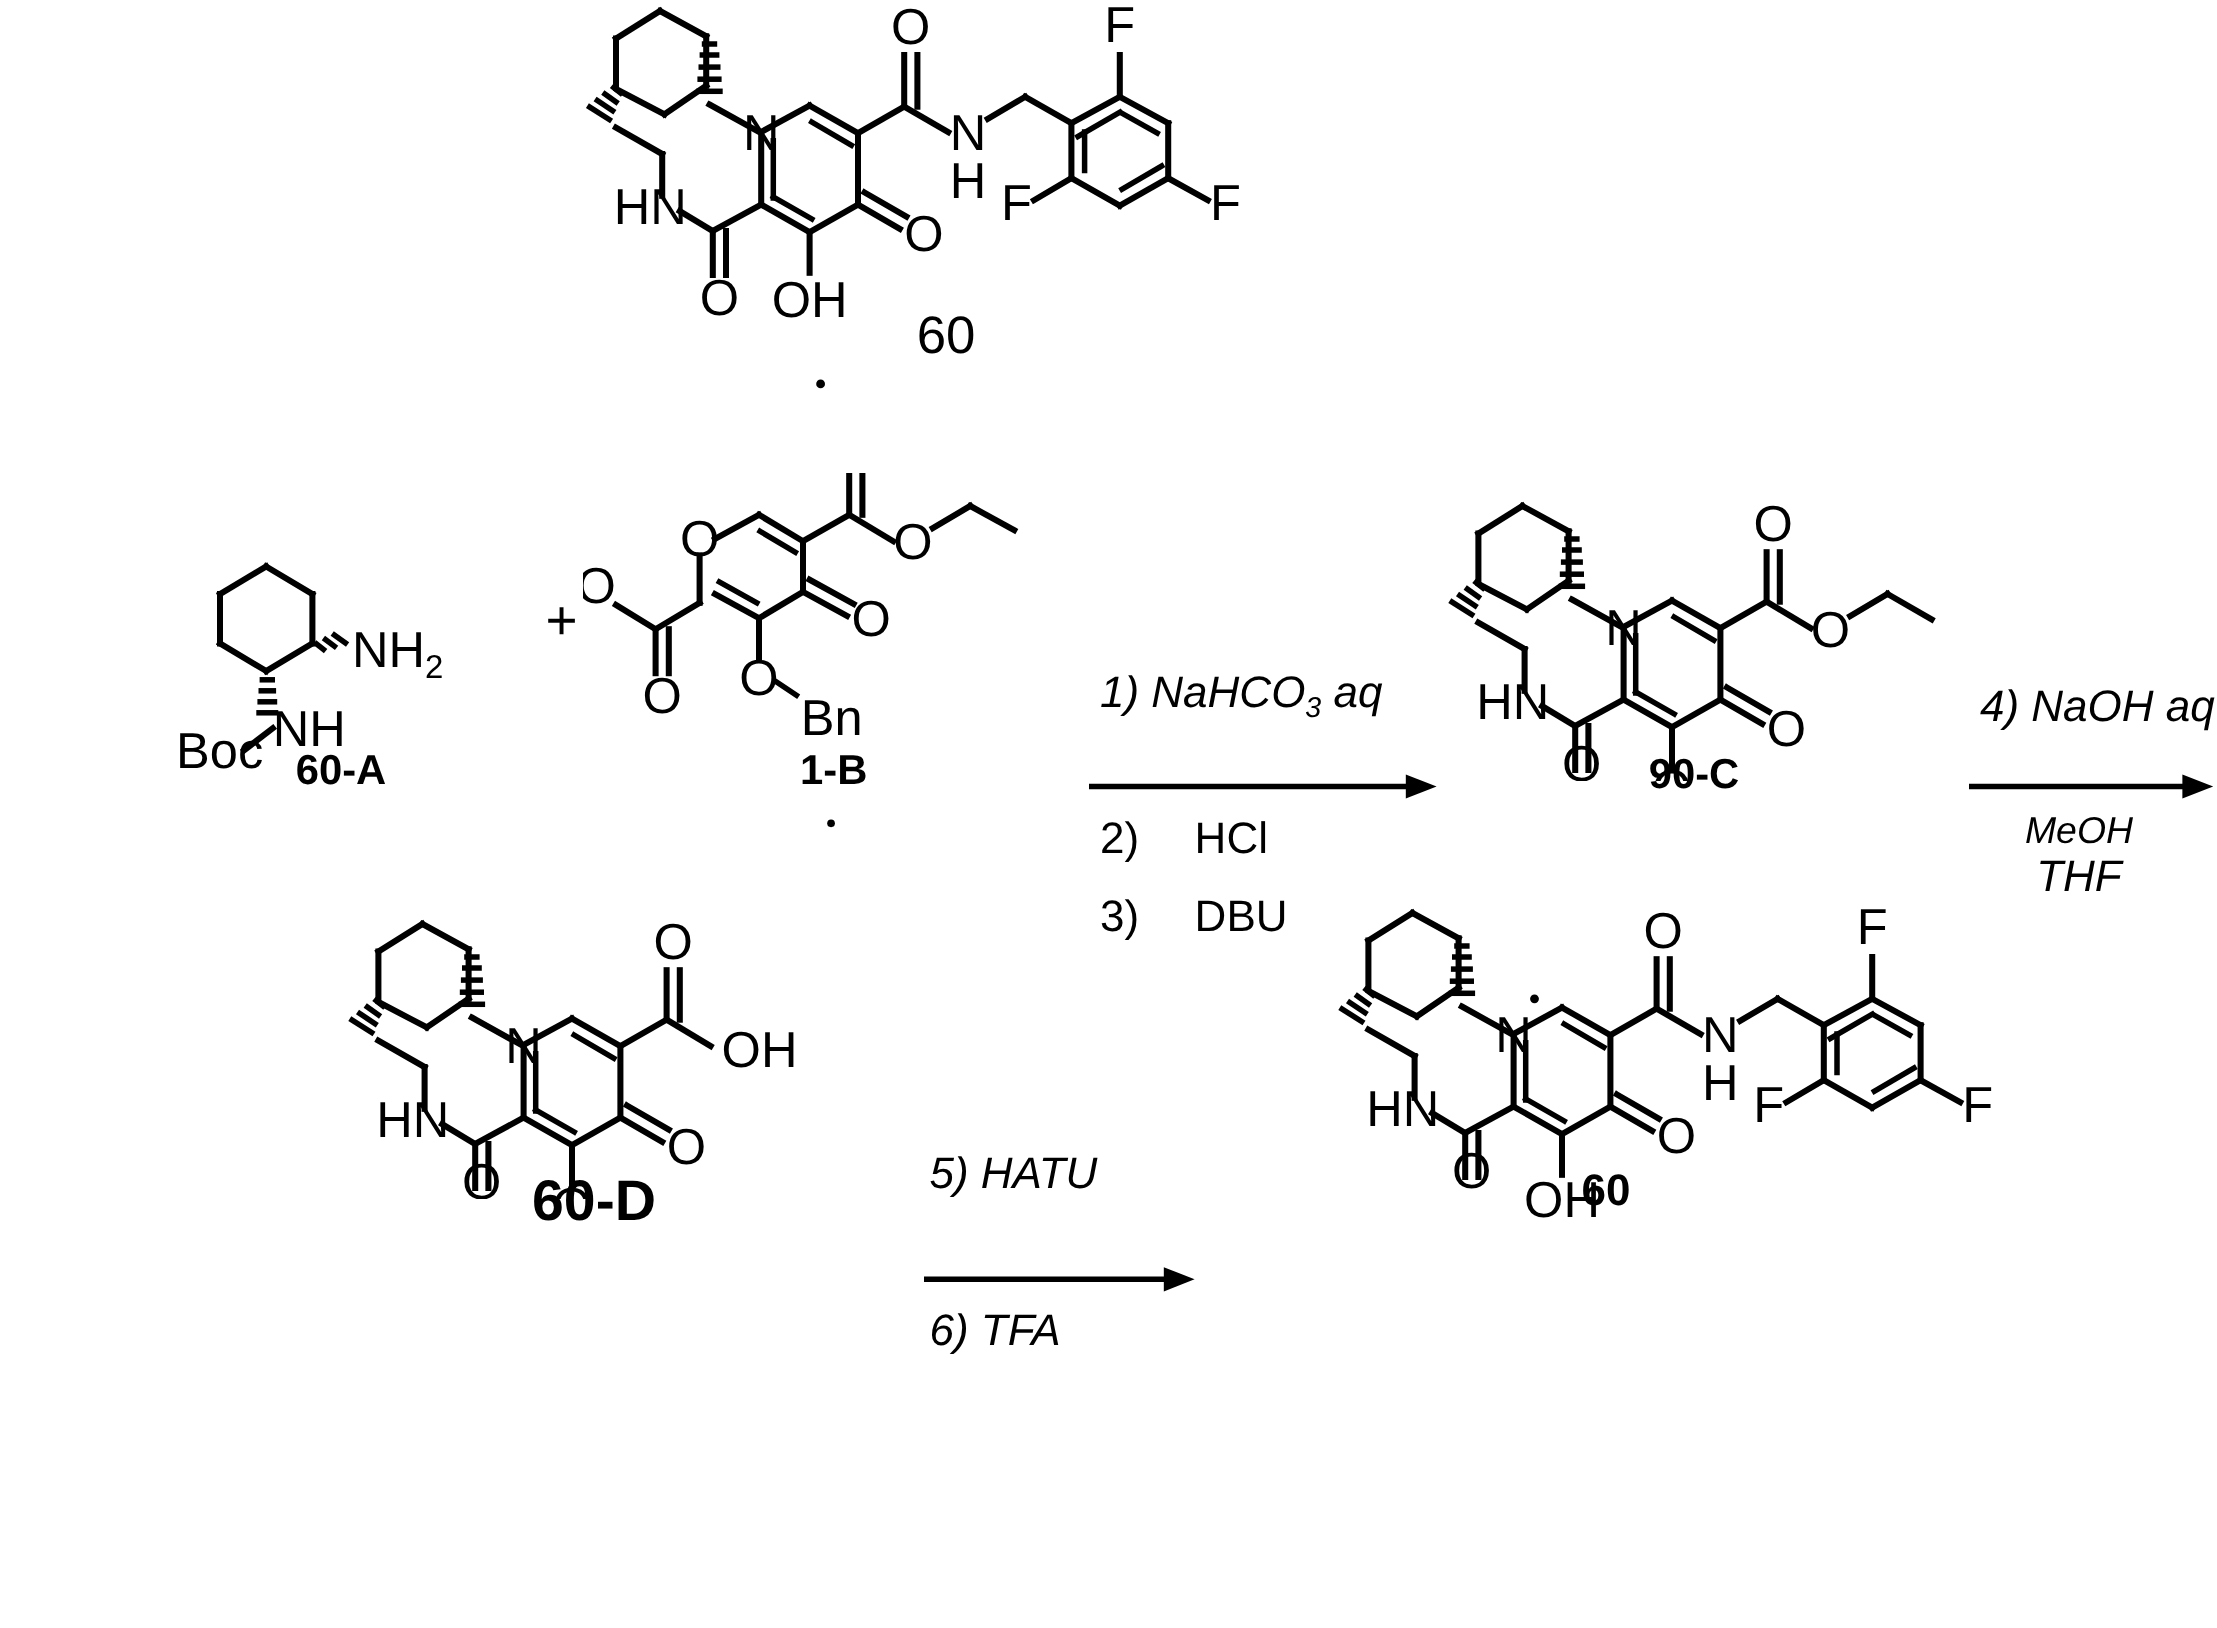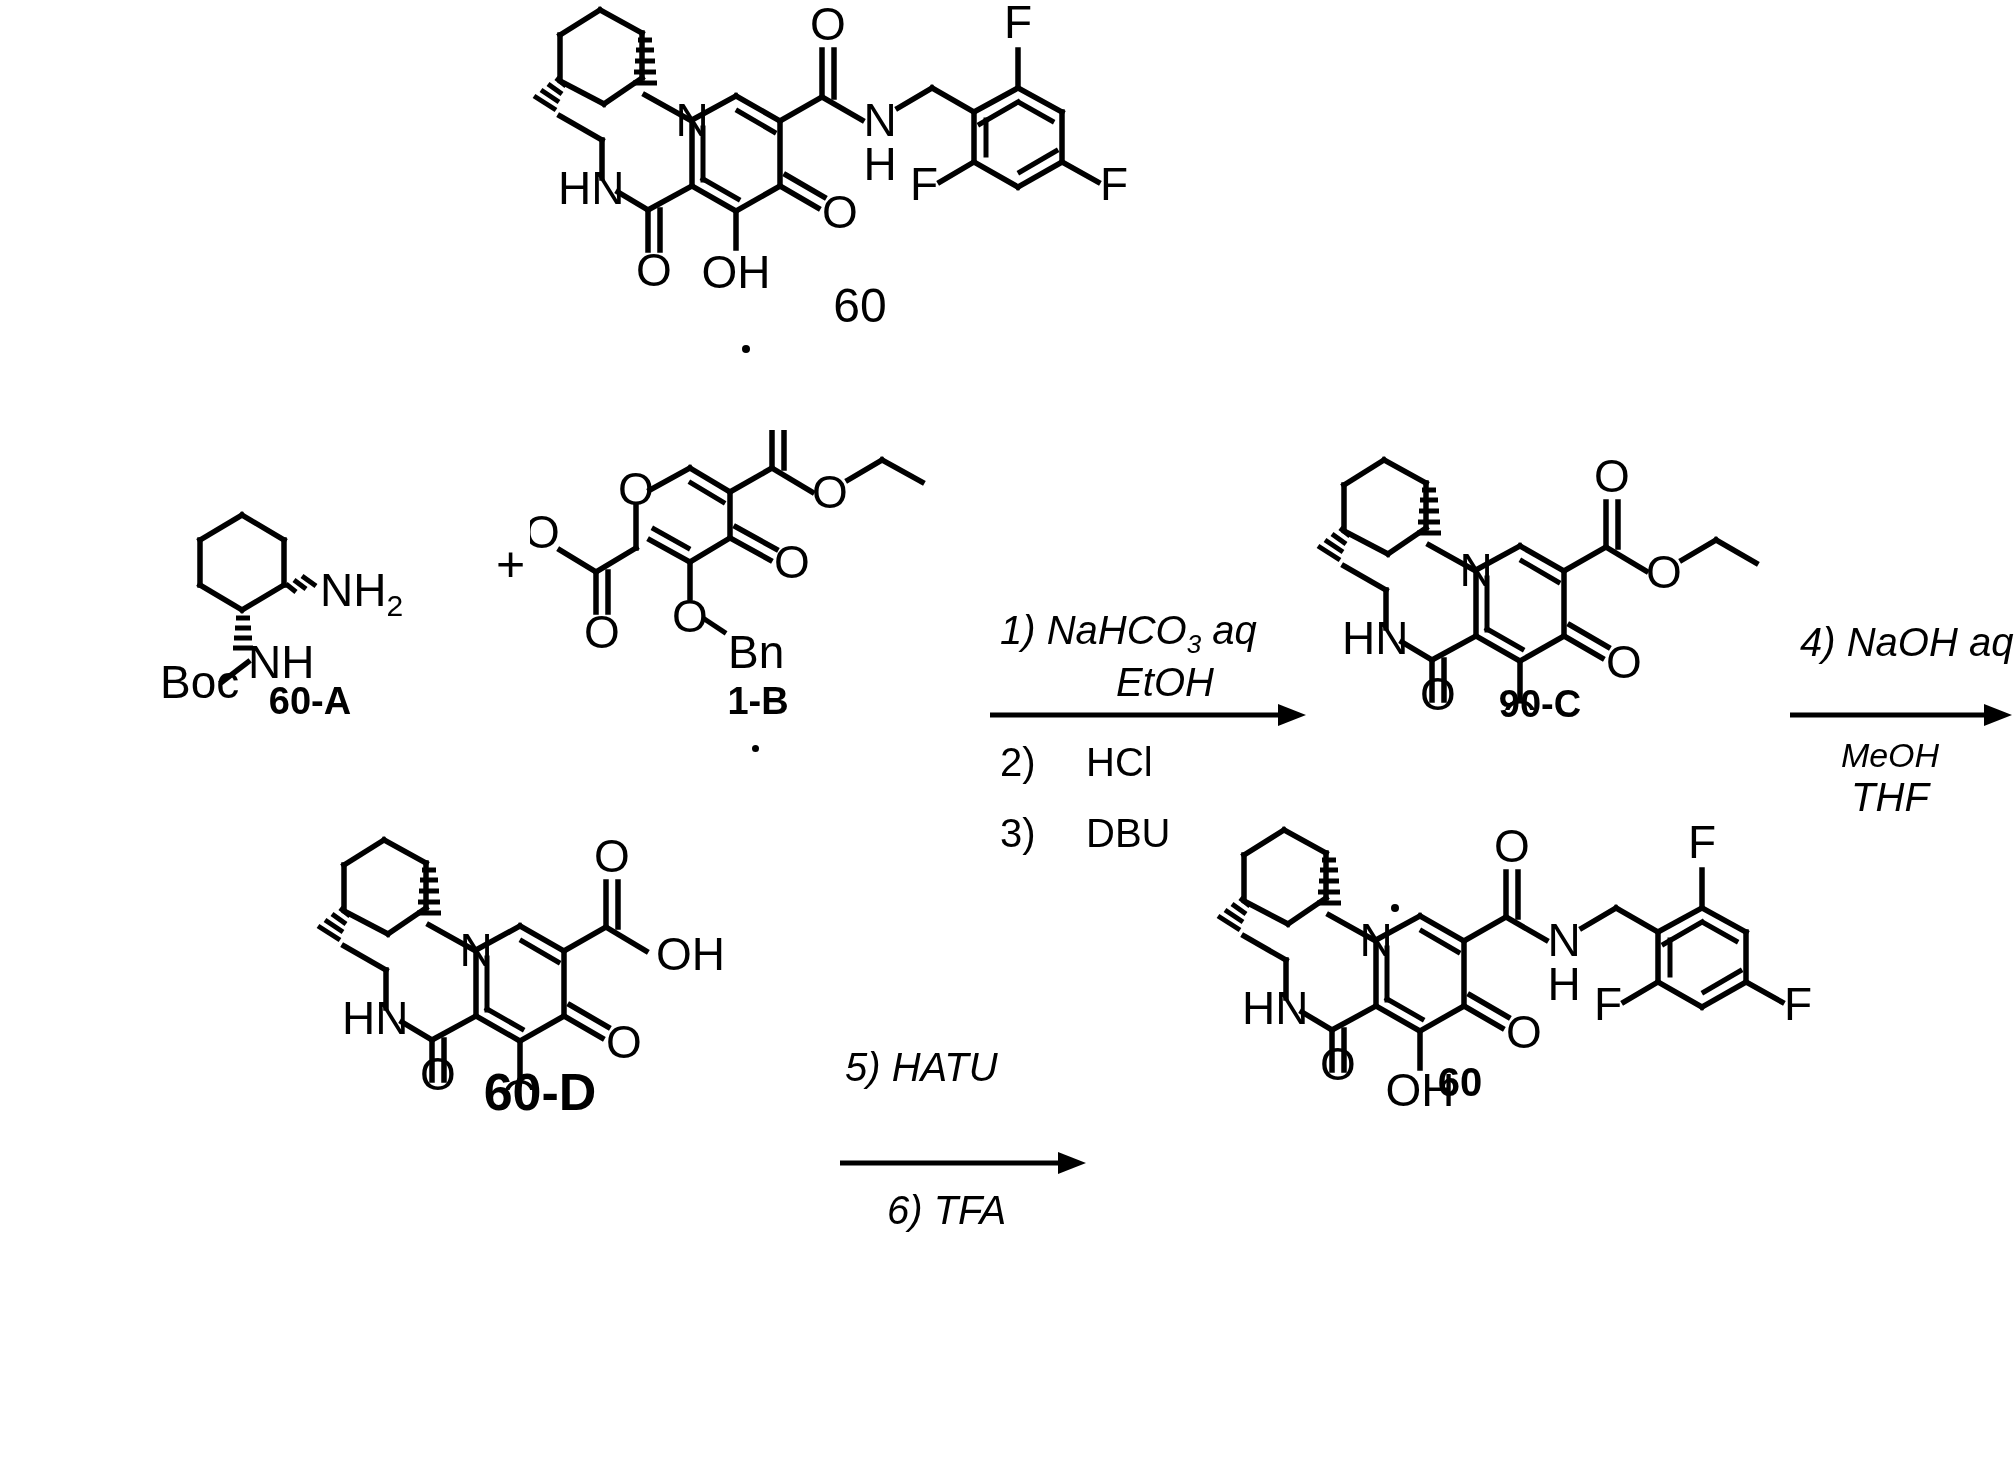--- a/index.html
+++ b/index.html
@@ -197,23 +197,20 @@
 </svg>
 
 <div style="position:absolute;left:648px;top:680px;width:220px;text-align:center;font-size:38px;font-weight:bold;">
   <span>1-B</span>
 </div>
 
 <div style="position:absolute;left:1000px;top:608px;width:320px;">
   <div class="reagent" style="font-size:40px;white-space:nowrap;">
     <span>1) NaHCO</span><sub style="font-size:26px;">3</sub><span> aq</span>
   </div>
-  <div class="reagent" style="font-size:40px;text-align:center;padding-left:10px;">
-    <span>EtOH</span>
-  </div>
 </div>
 
 <svg style="position:absolute;left:990px;top:700px;" width="320" height="30" viewBox="0 0 320 30">
   <line class="arrow" x1="0" y1="15" x2="290" y2="15"></line>
   <polygon class="dot" points="288,4 316,15 288,26"></polygon>
 </svg>
 
 <div style="position:absolute;left:1000px;top:740px;width:320px;">
   <div style="display:flex;font-size:40px;margin-bottom:26px;">
     <span style="width:86px;">2)</span>
@@ -370,21 +367,21 @@
   <div class="reagent" style="font-size:40px;white-space:nowrap;">
     <span>5) HATU</span>
   </div>
 </div>
 
 <svg style="position:absolute;left:840px;top:1148px;" width="250" height="30" viewBox="0 0 250 30">
   <line class="arrow" x1="0" y1="15" x2="220" y2="15"></line>
   <polygon class="dot" points="218,4 246,15 218,26"></polygon>
 </svg>
 
-<div style="position:absolute;left:845px;top:1188px;width:280px;margin-left:42px;">
+<div style="position:absolute;left:845px;top:1188px;width:280px;">
   <div class="reagent" style="font-size:40px;white-space:nowrap;">
     <span>6) TFA</span>
   </div>
 </div>
 
 <svg style="position:absolute;left:1200px;top:780px;" width="760" height="330" viewBox="0 0 760 330">
   <path class="bond" d="M 44 120 L 44 75"></path>
   <path class="bond" d="M 44 75 L 84 50"></path>
   <path class="bond" d="M 84 50 L 126 73"></path>
   <path class="bond" d="M 126 73 L 126 118"></path>

